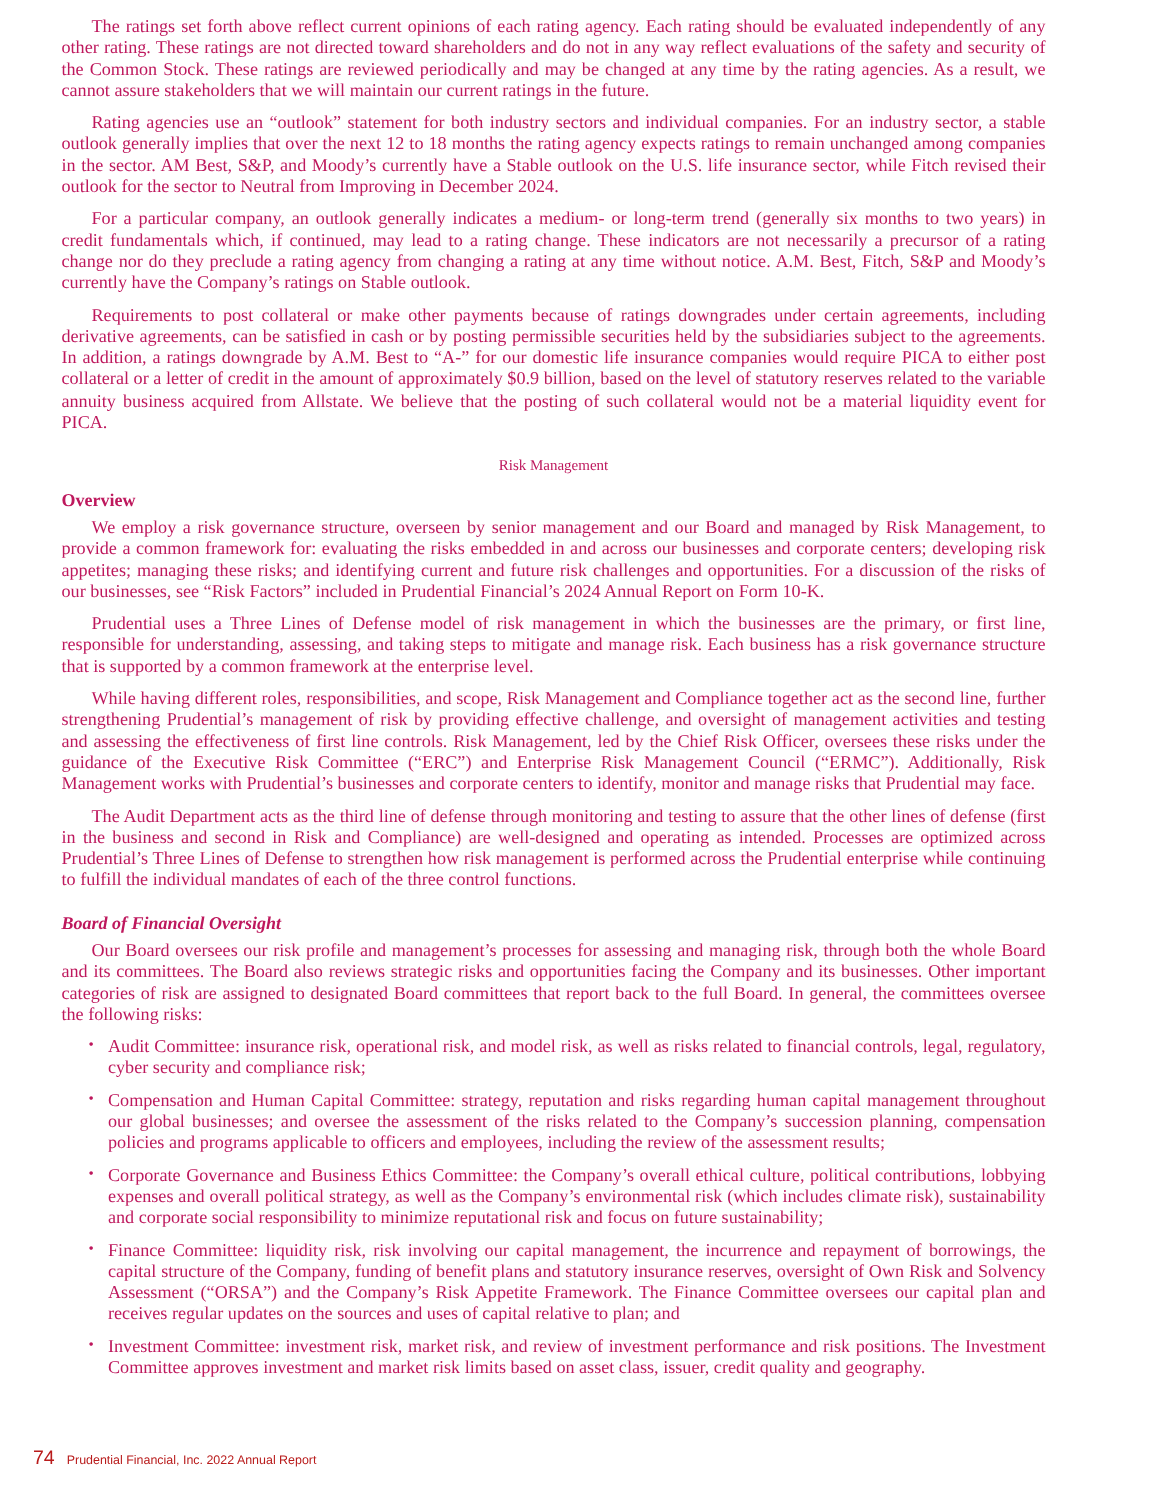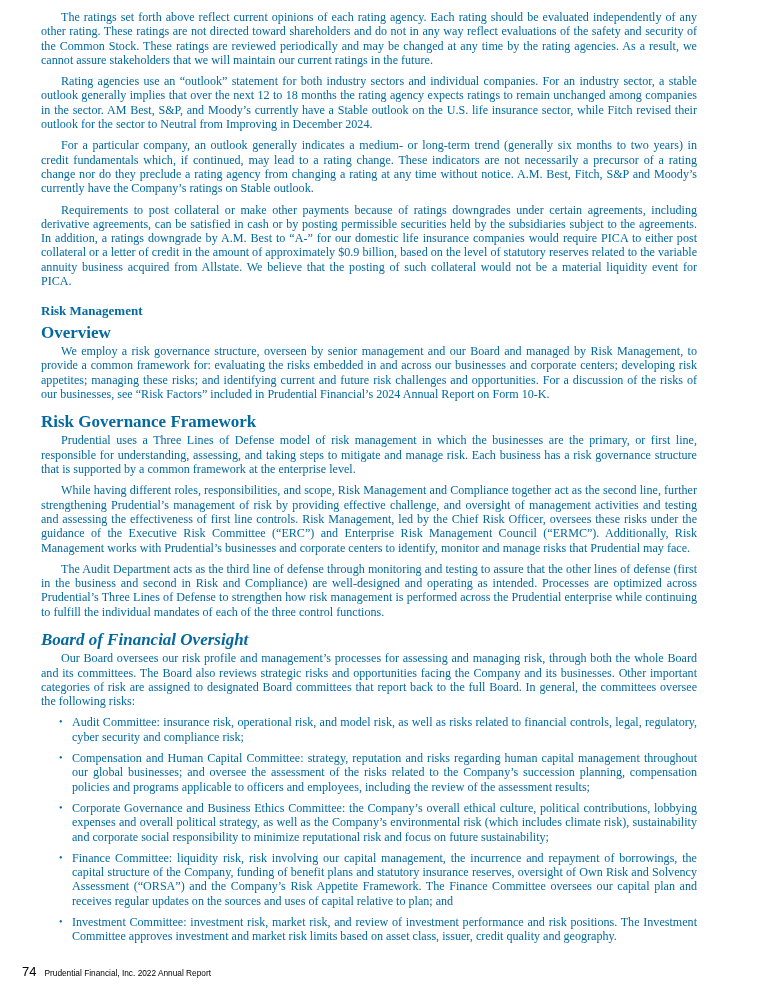--- a/index.html
+++ b/index.html
@@ -1,60 +1,59 @@
 <!DOCTYPE html>
 <html><head>
   <meta charset="utf-8">
   <style>
     html, body { margin: 0; padding: 0; background: #ffffff; }
     body { width: 768px; height: 1004px; position: relative; overflow: hidden; }
     .page {
       position: absolute; left: 41px; top: 10px; width: 656px;
       font-family: "Liberation Serif", serif; font-size: 12.1px; line-height: 14.3px;
-      color: #0369a1; text-align: justify;
+      color: #be185d; text-align: justify;
     }
     p { margin: 0 0 7px 0; text-indent: 20px; }
     .section-title {
-      text-align: left; font-weight: bold; font-size: 13px;
+      text-align: center; font-weight: normal; font-size: 10px;
       margin: 16px 0 7px 0; text-indent: 0;
     }
     .sub-head {
-      font-weight: bold; font-size: 17px; margin: 0 0 4px 0; text-indent: 0;
+      font-weight: bold; font-size: 12px; margin: 0 0 4px 0; text-indent: 0;
     }
     .sub-head.gap { margin-top: 14px; }
     .sub-head.italic { font-style: italic; }
     ul.bullets { list-style: none; margin: 3px 0 0 0; padding: 0; }
     ul.bullets li {
       position: relative; padding-left: 31px; margin-bottom: 7px;
     }
     ul.bullets li .bullet {
       position: absolute; left: 18px; top: 0; font-size: 10px;
     }
     .footer {
       position: absolute; left: 22px; top: 964px; display: flex; align-items: baseline;
-      font-family: "Liberation Sans", sans-serif; color: #000000;
+      font-family: "Liberation Sans", sans-serif; color: #b91c1c;
     }
     .footer .page-num { font-size: 13px; margin-right: 8px; }
     .footer .report-name { font-size: 8.3px; }
   </style>
 </head>
 <body>
 
 <div class="page">
   <p>The ratings set forth above reflect current opinions of each rating agency. Each rating should be evaluated independently of any other rating. These ratings are not directed toward shareholders and do not in any way reflect evaluations of the safety and security of the Common Stock. These ratings are reviewed periodically and may be changed at any time by the rating agencies. As a result, we cannot assure stakeholders that we will maintain our current ratings in the future.</p>
   <p>Rating agencies use an “outlook” statement for both industry sectors and individual companies. For an industry sector, a stable outlook generally implies that over the next 12 to 18 months the rating agency expects ratings to remain unchanged among companies in the sector. AM Best, S&amp;P, and Moody’s currently have a Stable outlook on the U.S. life insurance sector, while Fitch revised their outlook for the sector to Neutral from Improving in December 2024.</p>
   <p>For a particular company, an outlook generally indicates a medium- or long-term trend (generally six months to two years) in credit fundamentals which, if continued, may lead to a rating change. These indicators are not necessarily a precursor of a rating change nor do they preclude a rating agency from changing a rating at any time without notice. A.M. Best, Fitch, S&amp;P and Moody’s currently have the Company’s ratings on Stable outlook.</p>
   <p>Requirements to post collateral or make other payments because of ratings downgrades under certain agreements, including derivative agreements, can be satisfied in cash or by posting permissible securities held by the subsidiaries subject to the agreements. In addition, a ratings downgrade by A.M. Best to “A-” for our domestic life insurance companies would require PICA to either post collateral or a letter of credit in the amount of approximately $0.9 billion, based on the level of statutory reserves related to the variable annuity business acquired from Allstate. We believe that the posting of such collateral would not be a material liquidity event for PICA.</p>
 
   <div class="section-title">Risk Management</div>
 
   <div class="sub-head">Overview</div>
   <p>We employ a risk governance structure, overseen by senior management and our Board and managed by Risk Management, to provide a common framework for: evaluating the risks embedded in and across our businesses and corporate centers; developing risk appetites; managing these risks; and identifying current and future risk challenges and opportunities. For a discussion of the risks of our businesses, see “Risk Factors” included in Prudential Financial’s 2024 Annual Report on Form 10-K.</p>
 
-  <div class="sub-head gap">Risk Governance Framework</div>
   <p>Prudential uses a Three Lines of Defense model of risk management in which the businesses are the primary, or first line, responsible for understanding, assessing, and taking steps to mitigate and manage risk. Each business has a risk governance structure that is supported by a common framework at the enterprise level.</p>
   <p>While having different roles, responsibilities, and scope, Risk Management and Compliance together act as the second line, further strengthening Prudential’s management of risk by providing effective challenge, and oversight of management activities and testing and assessing the effectiveness of first line controls. Risk Management, led by the Chief Risk Officer, oversees these risks under the guidance of the Executive Risk Committee (“ERC”) and Enterprise Risk Management Council (“ERMC”). Additionally, Risk Management works with Prudential’s businesses and corporate centers to identify, monitor and manage risks that Prudential may face.</p>
   <p>The Audit Department acts as the third line of defense through monitoring and testing to assure that the other lines of defense (first in the business and second in Risk and Compliance) are well-designed and operating as intended. Processes are optimized across Prudential’s Three Lines of Defense to strengthen how risk management is performed across the Prudential enterprise while continuing to fulfill the individual mandates of each of the three control functions.</p>
 
   <div class="sub-head gap italic">Board of Financial Oversight</div>
   <p>Our Board oversees our risk profile and management’s processes for assessing and managing risk, through both the whole Board and its committees. The Board also reviews strategic risks and opportunities facing the Company and its businesses. Other important categories of risk are assigned to designated Board committees that report back to the full Board. In general, the committees oversee the following risks:</p>
 
   <ul class="bullets">
     <li>
       <span class="bullet">•</span>

